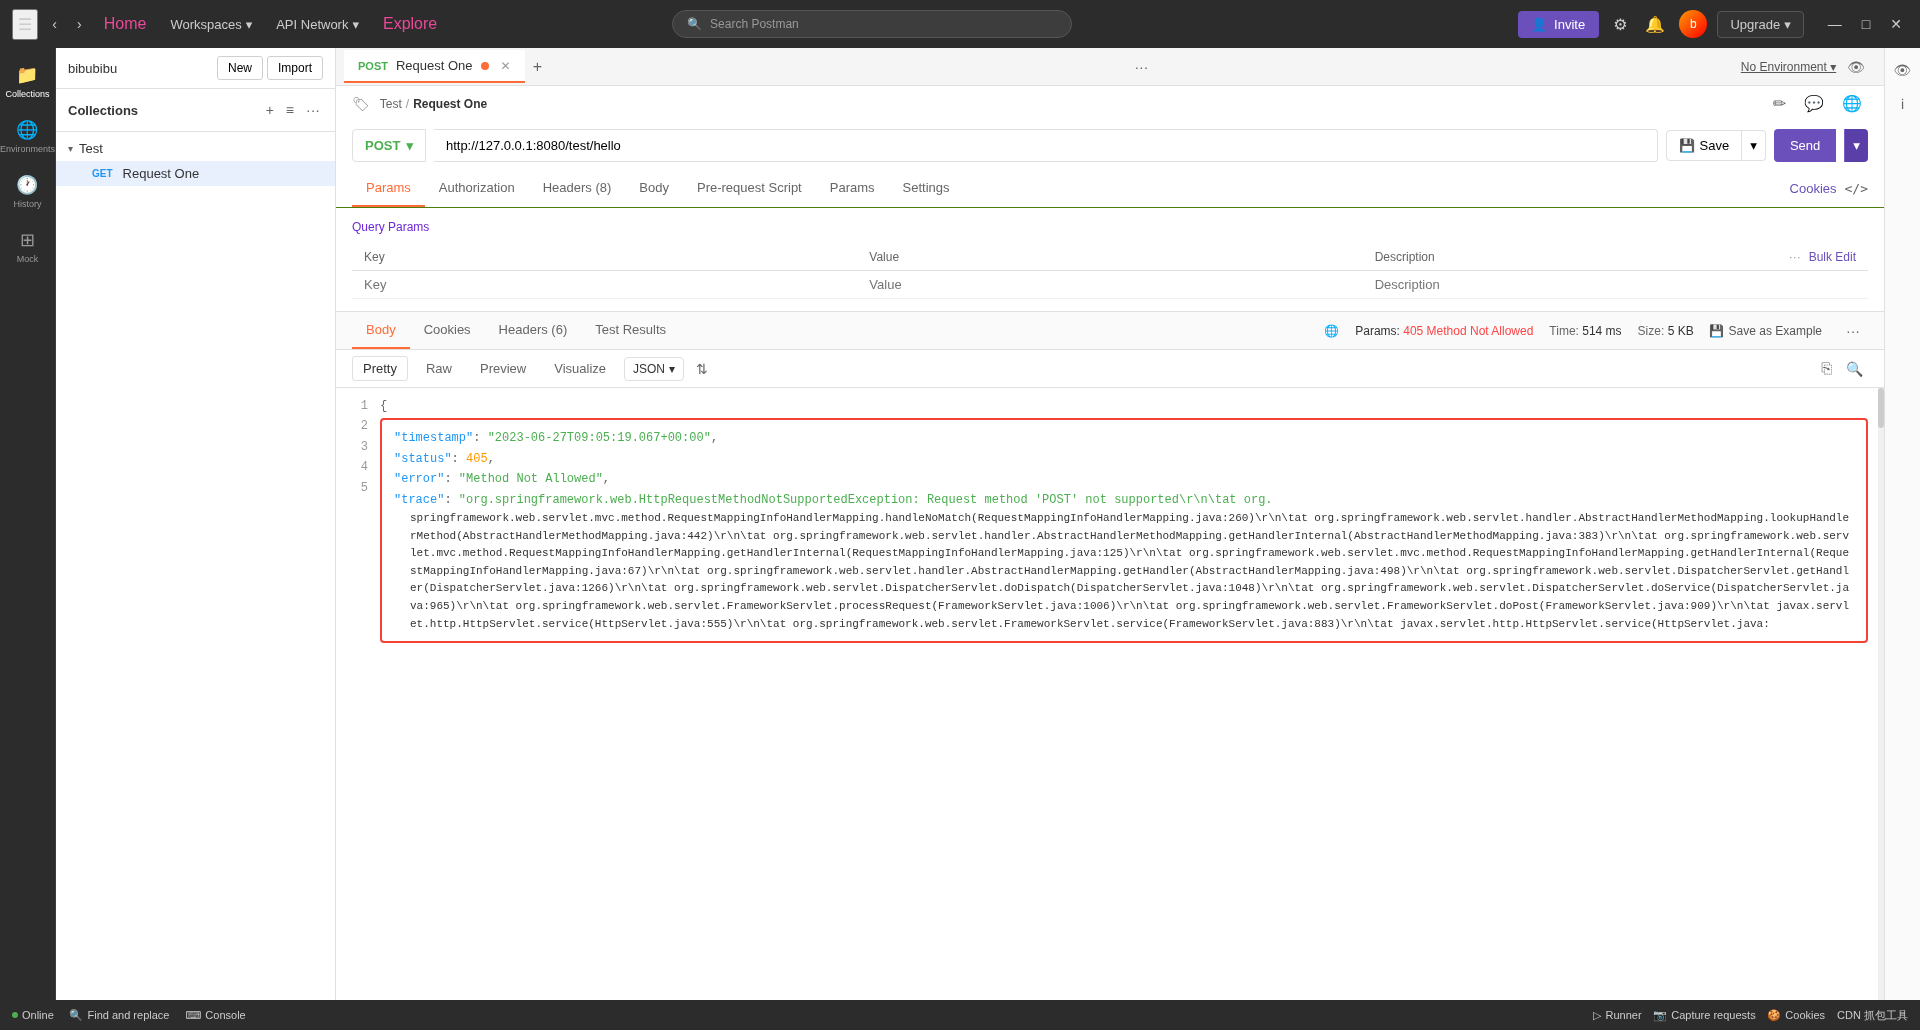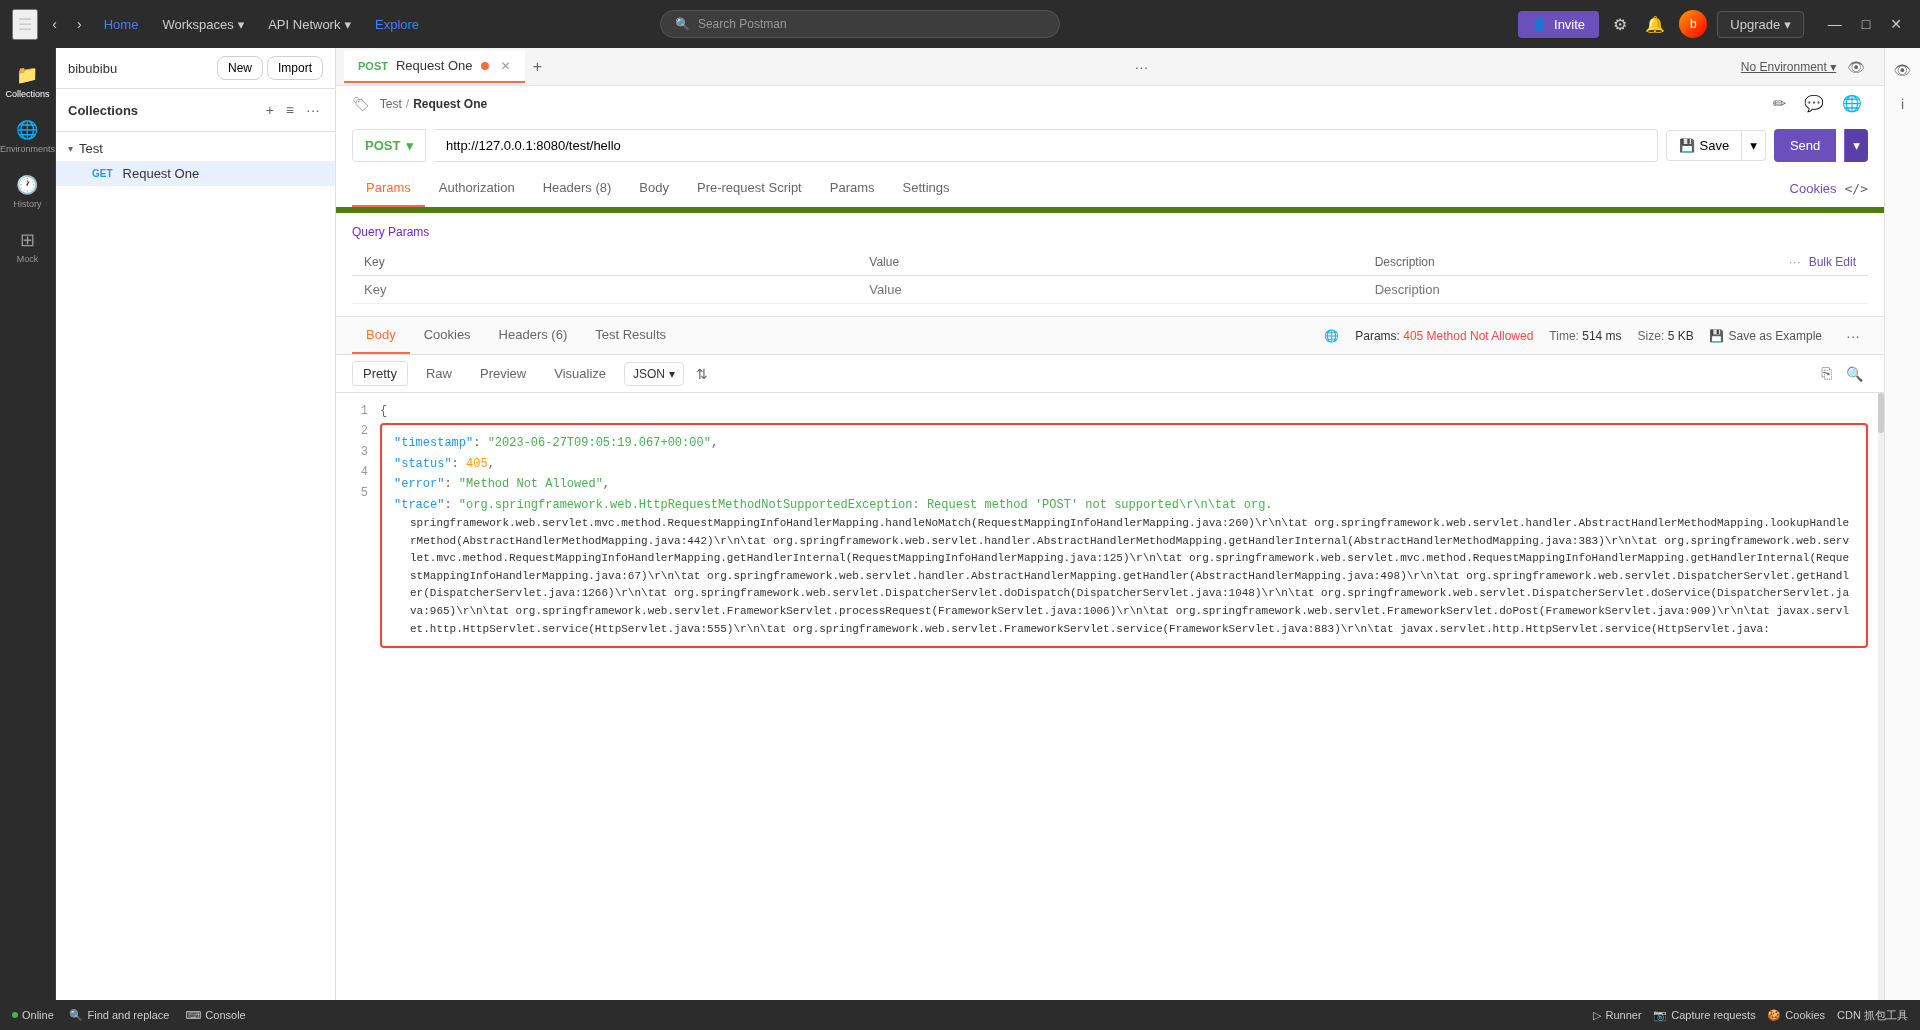--- a/index.html
+++ b/index.html
@@ -2,21 +2,21 @@
 <html><head>
   <meta charset="utf-8">
   <style>
     * { margin: 0; padding: 0; box-sizing: border-box; }
     body { font-family: -apple-system, BlinkMacSystemFont, 'Segoe UI', sans-serif; font-size: 13px; background: #f5f5f5; color: #333; height: 1030px; overflow: hidden; display: flex; flex-direction: column; }
     
     
     .topbar { display: flex; align-items: center; background: #2c2c2c; height: 48px; padding: 0 12px; gap: 8px; flex-shrink: 0; }
     .topbar-menu-icon { color: #ccc; font-size: 16px; cursor: pointer; padding: 4px; }
     .topbar-nav-btn { color: #ccc; background: none; border: none; cursor: pointer; font-size: 14px; padding: 4px 6px; }
-    .topbar-home { color: #3b82f6; font-size: 13px; cursor: pointer; padding: 4px 8px; }
+    .topbar-home { color: #ec4899; font-size: 16px; cursor: pointer; padding: 4px 8px; }
     .topbar-dropdown { display: flex; align-items: center; gap: 4px; color: #ccc; cursor: pointer; padding: 4px 8px; font-size: 13px; }
     .topbar-search { flex: 1; max-width: 400px; margin: 0 auto; background: #3d3d3d; border: 1px solid #555; border-radius: 20px; display: flex; align-items: center; padding: 6px 14px; gap: 8px; cursor: text; }
     .topbar-search span { color: #999; font-size: 12px; }
     .topbar-search-icon { color: #999; font-size: 14px; }
     .topbar-right { display: flex; align-items: center; gap: 10px; margin-left: auto; }
     .invite-btn { background: #6b4fbb; color: #fff; border: none; border-radius: 4px; padding: 6px 14px; cursor: pointer; font-size: 13px; display: flex; align-items: center; gap: 6px; }
     .topbar-icon-btn { color: #ccc; background: none; border: none; cursor: pointer; font-size: 16px; padding: 4px; }
     .avatar { width: 28px; height: 28px; border-radius: 50%; background: linear-gradient(135deg, #f90, #f00); display: flex; align-items: center; justify-content: center; color: #fff; font-size: 12px; }
     .upgrade-btn { background: #333; color: #ccc; border: 1px solid #555; border-radius: 4px; padding: 5px 12px; cursor: pointer; font-size: 13px; display: flex; align-items: center; gap: 4px; }
     .window-controls { display: flex; gap: 8px; margin-left: 8px; }
@@ -33,21 +33,21 @@
     .sidebar-icon-item .icon-label { font-size: 9px; text-align: center; }
     
     
     .collections-panel { width: 280px; background: #fff; border-right: 1px solid #e0e0e0; display: flex; flex-direction: column; flex-shrink: 0; }
     .panel-header { display: flex; align-items: center; padding: 10px 12px; border-bottom: 1px solid #e0e0e0; gap: 6px; }
     .panel-title { font-weight: 600; font-size: 13px; flex: 1; }
     .panel-icon-btn { background: none; border: none; cursor: pointer; color: #666; font-size: 14px; padding: 3px; border-radius: 3px; }
     .workspace-header { display: flex; align-items: center; padding: 8px 12px; gap: 8px; border-bottom: 1px solid #e0e0e0; }
     .workspace-name { font-size: 13px; font-weight: 500; }
     .workspace-actions { display: flex; gap: 4px; margin-left: auto; }
-    .workspace-btn { background: #fff; border: 1px solid #d0d0d0; border-radius: 8px; padding: 4px 10px; cursor: pointer; font-size: 12px; }
+    .workspace-btn { background: #fff; border: 1px solid #d0d0d0; border-radius: 3px; padding: 4px 10px; cursor: pointer; font-size: 12px; }
     .collection-tree { flex: 1; overflow-y: auto; padding: 4px 0; }
     .collection-item { display: flex; align-items: center; padding: 5px 12px; cursor: pointer; gap: 6px; }
     .collection-arrow { color: #666; font-size: 10px; }
     .request-item { display: flex; align-items: center; padding: 5px 12px 5px 32px; cursor: pointer; gap: 6px; }
     .request-item.active { background: #e8f0fe; }
     .method-badge { font-size: 10px; font-weight: 600; padding: 1px 4px; border-radius: 2px; }
     .method-get { color: #2196f3; }
     
     
     .content-area { flex: 1; display: flex; flex-direction: column; overflow: hidden; background: #fff; }
@@ -68,21 +68,21 @@
     .url-input { flex: 1; border: 1px solid #e0e0e0; border-left: none; border-radius: 0 4px 4px 0; padding: 8px 12px; font-size: 13px; outline: none; }
     .send-btn { background: #6b4fbb; color: #fff; border: none; border-radius: 4px 0 0 4px; padding: 9px 16px; cursor: pointer; font-size: 13px; font-weight: 500; }
     .send-arrow { background: #5a3fa8; color: #fff; border: none; border-radius: 0 4px 4px 0; padding: 9px 8px; cursor: pointer; border-left: 1px solid #7a5fc8; }
     .save-btn { display: flex; align-items: center; gap: 4px; background: #fff; border: 1px solid #e0e0e0; border-radius: 4px 0 0 4px; padding: 7px 12px; cursor: pointer; font-size: 13px; }
     .save-arrow { background: #fff; border: 1px solid #e0e0e0; border-left: none; border-radius: 0 4px 4px 0; padding: 7px 8px; cursor: pointer; }
     .req-icon-btn { background: none; border: none; cursor: pointer; color: #666; font-size: 16px; padding: 4px 6px; border-radius: 3px; }
     .breadcrumb-row { display: flex; align-items: center; padding: 4px 16px; }
     .tag-icon { font-size: 14px; color: #888; margin-right: 6px; }
     
     
-    .req-tabs { display: flex; align-items: center; padding: 0 16px; border-bottom: 6px solid #4d7c0f; }
+    .req-tabs { display: flex; align-items: center; padding: 0 16px; border-bottom: 1px solid #4d7c0f; }
     .req-tab { padding: 10px 14px; cursor: pointer; font-size: 13px; color: #666; border-bottom: 2px solid transparent; }
     .req-tab.active { color: #ff6c37; border-bottom: 2px solid #ff6c37; }
     .cookies-link { margin-left: auto; color: #6b4fbb; font-size: 13px; cursor: pointer; }
     .code-btn { margin-left: 8px; color: #666; font-size: 13px; cursor: pointer; font-family: monospace; }
     
     
     .params-section { padding: 12px 16px; }
     .section-label { font-size: 12px; font-weight: 500; color: #6d28d9; margin-bottom: 10px; }
     .params-table { width: 100%; border-collapse: collapse; }
     .params-table th { text-align: left; padding: 6px 12px; font-size: 12px; color: #666; font-weight: 500; border-bottom: 1px solid #e0e0e0; }

